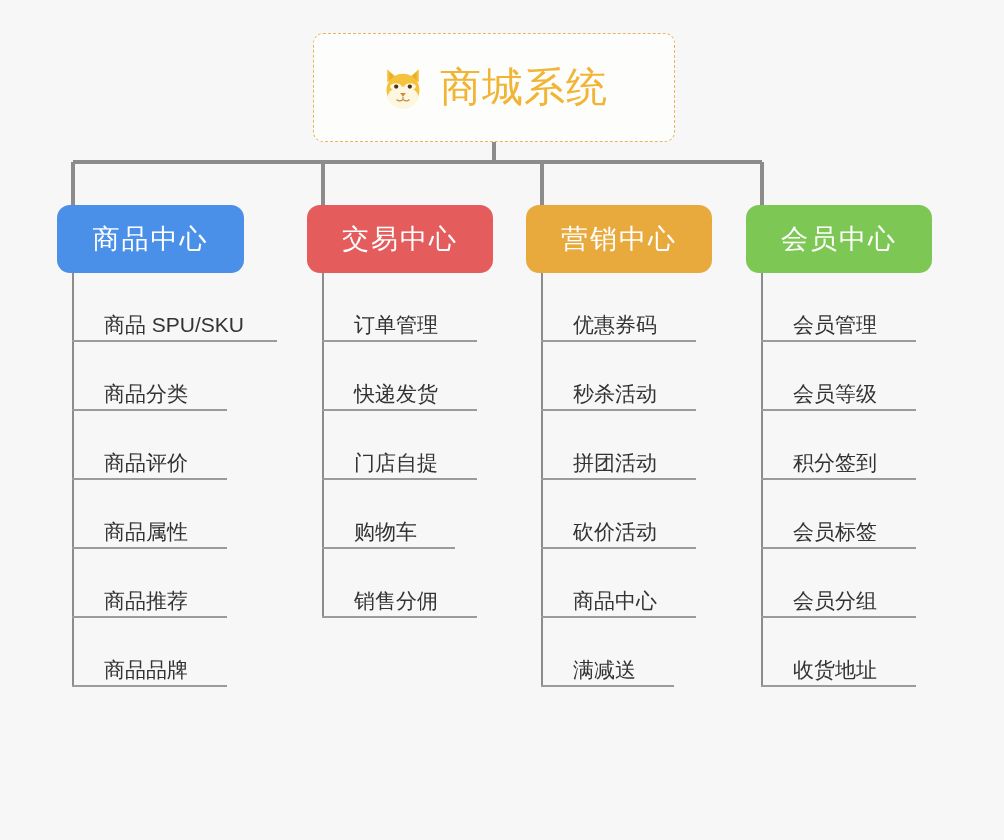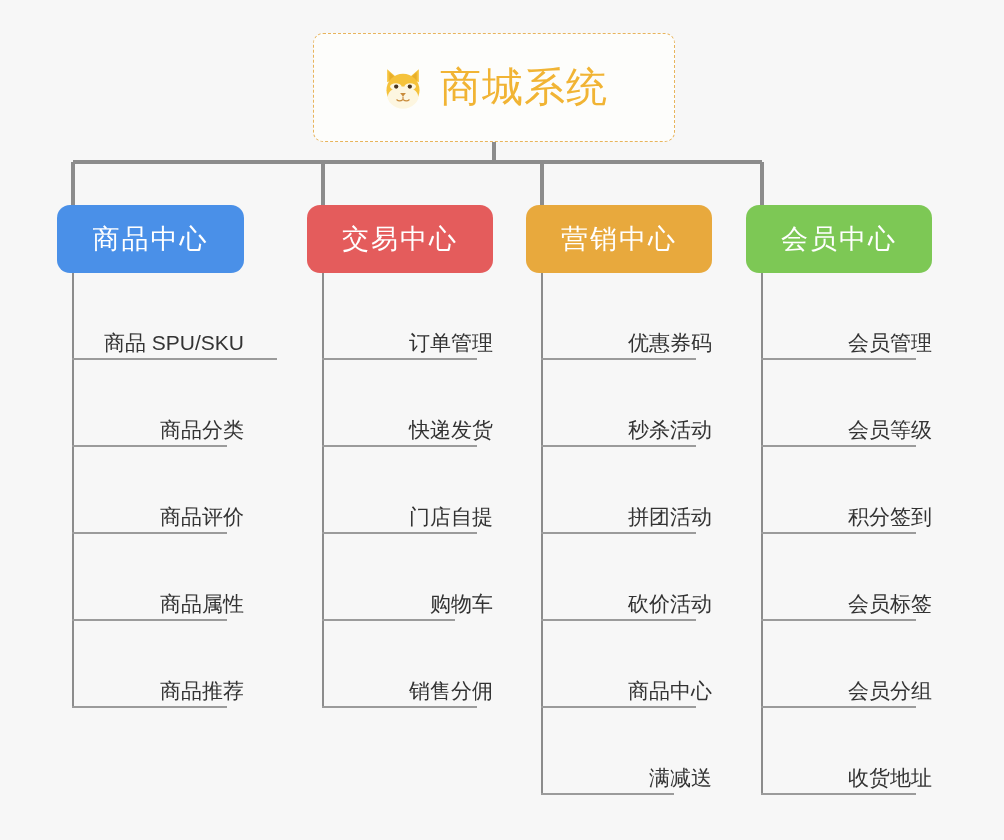--- a/index.html
+++ b/index.html
@@ -82,25 +82,24 @@
     box-sizing: border-box;
   }
 
   .branch-leaves {
     position: relative;
     margin-top: 0;
     padding-top: 0;
   }
   .leaf {
     position: relative;
-    height: 87px;
+    height: 69px;
     box-sizing: border-box;
     display: flex;
     align-items: flex-end;
-    justify-content: flex-end;
   }
   .leaf-label {
     font-size: 21px;
     color: #333333;
     white-space: nowrap;
     padding: 0 0 7px 32px;
     line-height: 1;
   }
   .leaf-underline {
     position: absolute;
@@ -174,20 +173,24 @@
           <div class="leaf-underline" style="width: 155px;"></div>
         </div>
         <div class="leaf">
           <div class="leaf-label">商品属性</div>
           <div class="leaf-underline" style="width: 155px;"></div>
         </div>
         <div class="leaf">
           <div class="leaf-label">商品推荐</div>
           <div class="leaf-underline" style="width: 155px;"></div>
         </div>
+        <div class="leaf">
+          <div class="leaf-label">商品品牌</div>
+          <div class="leaf-underline" style="width: 155px;"></div>
+        </div>
       </div>
     </div>
     <div class="branch" style="left: 307px; width: 186px;">
       <div class="branch-header" style="background: rgb(228, 92, 92);">
         <span>交易中心</span>
       </div>
       <div class="branch-leaves" style="margin-left: 15px;">
         <div class="leaf-spine" style="background: rgb(140, 140, 140);"></div>
         <div class="leaf">
           <div class="leaf-label">订单管理</div>

